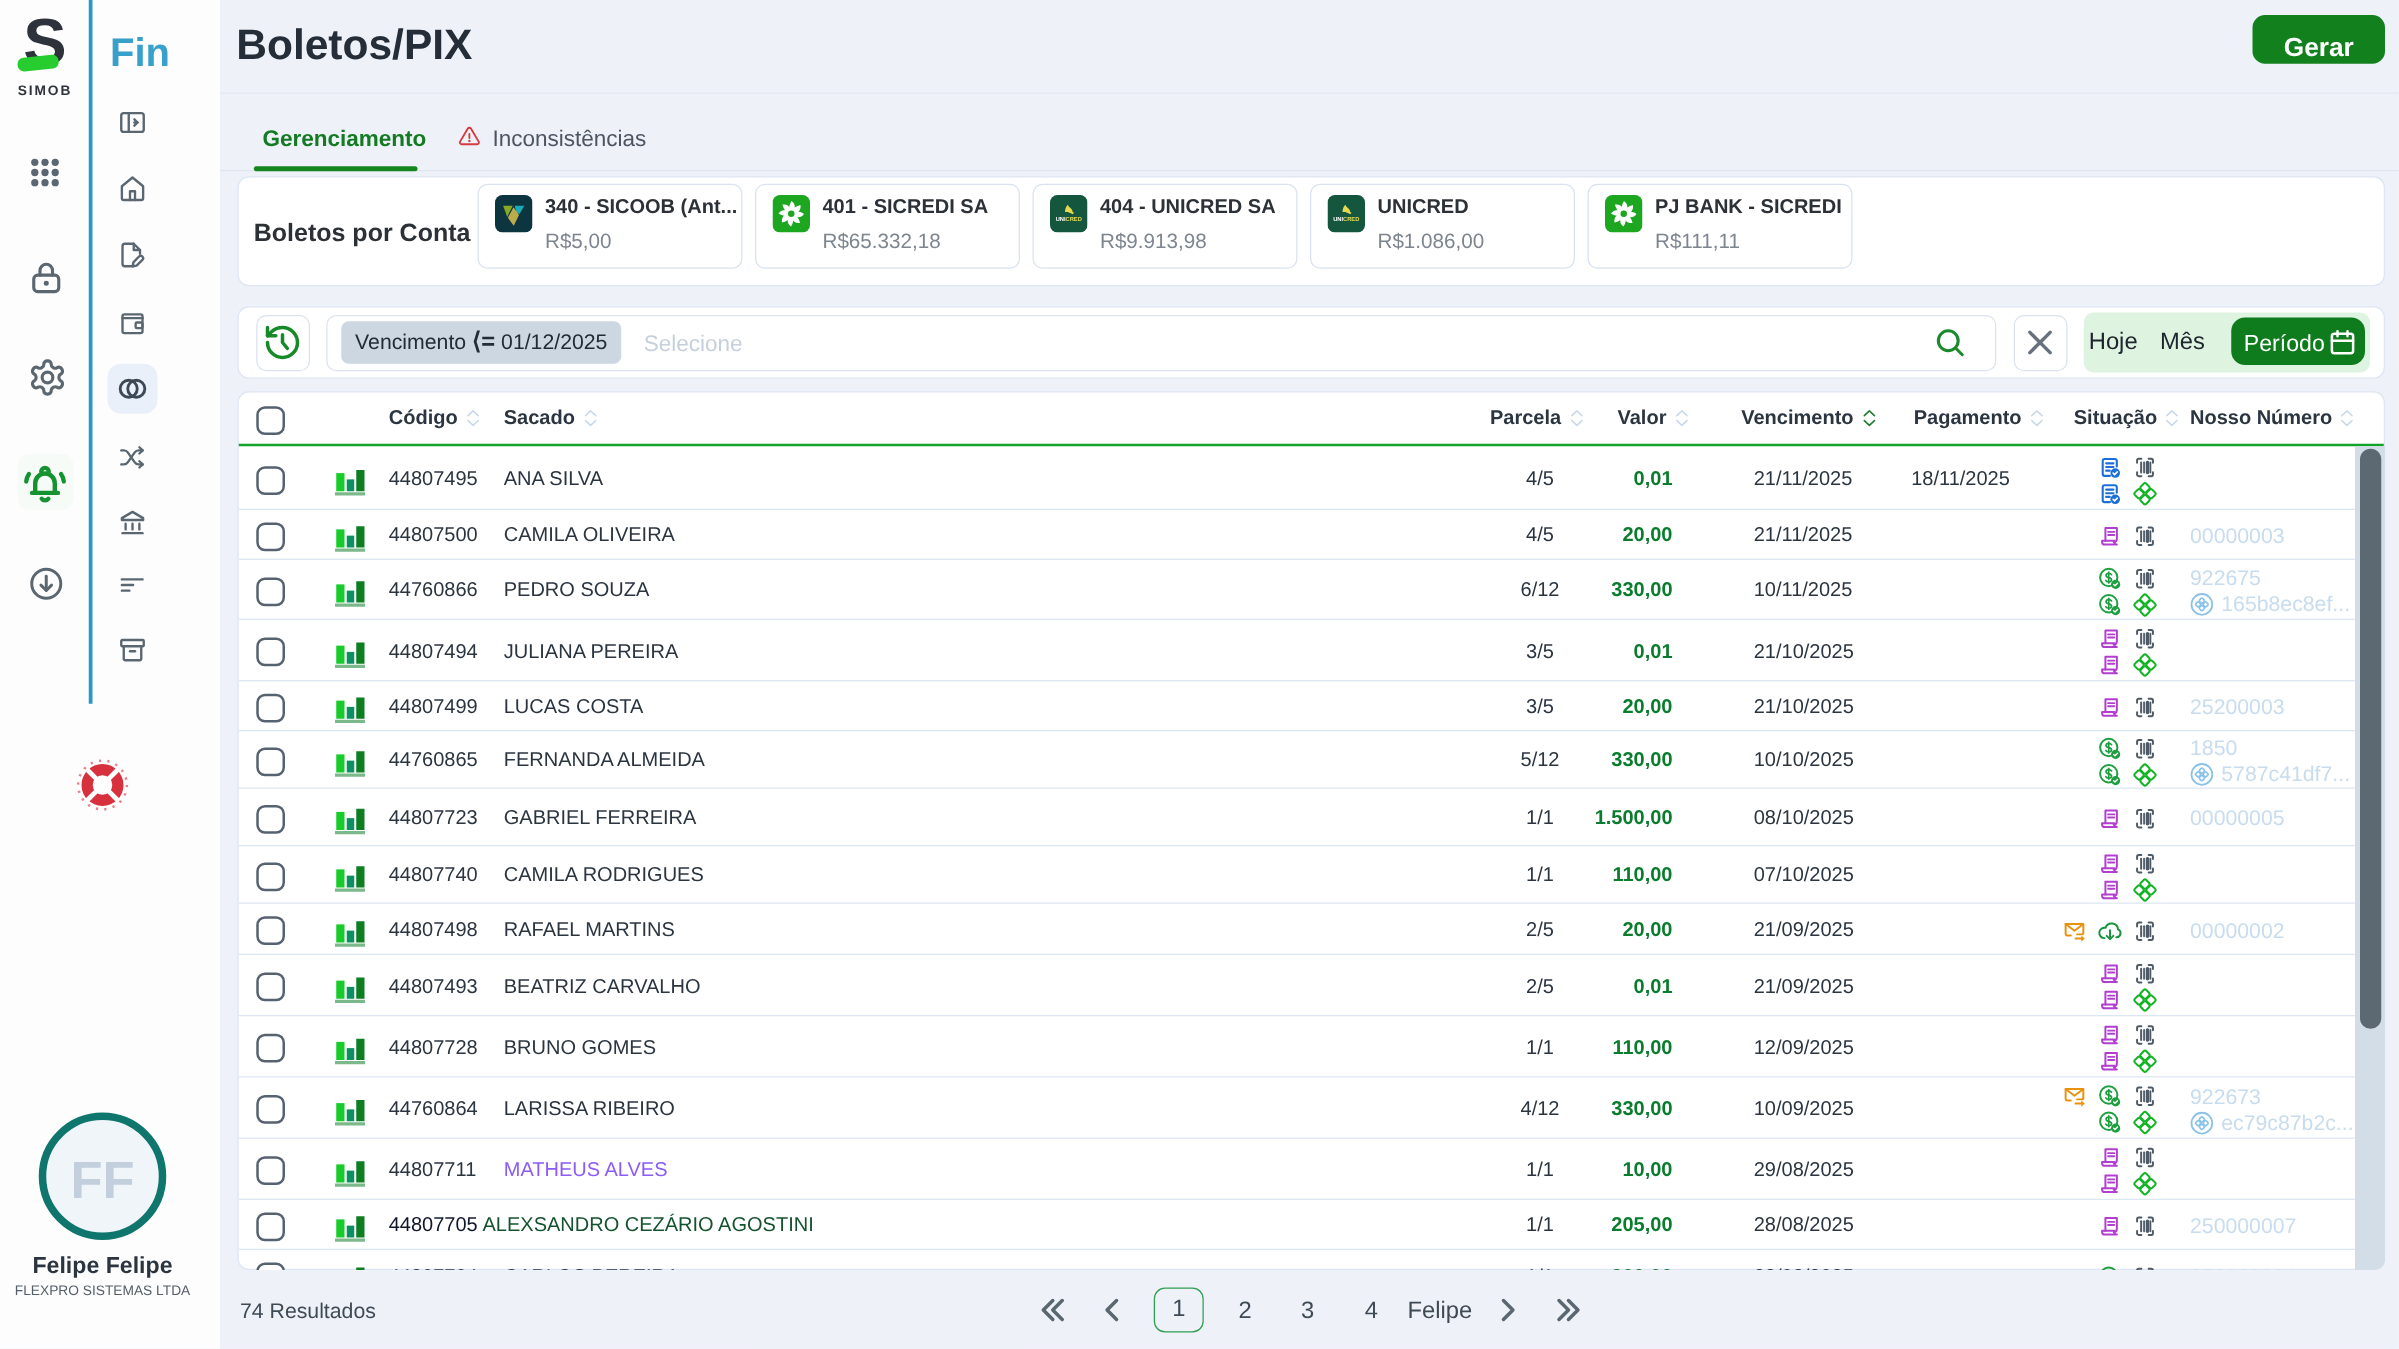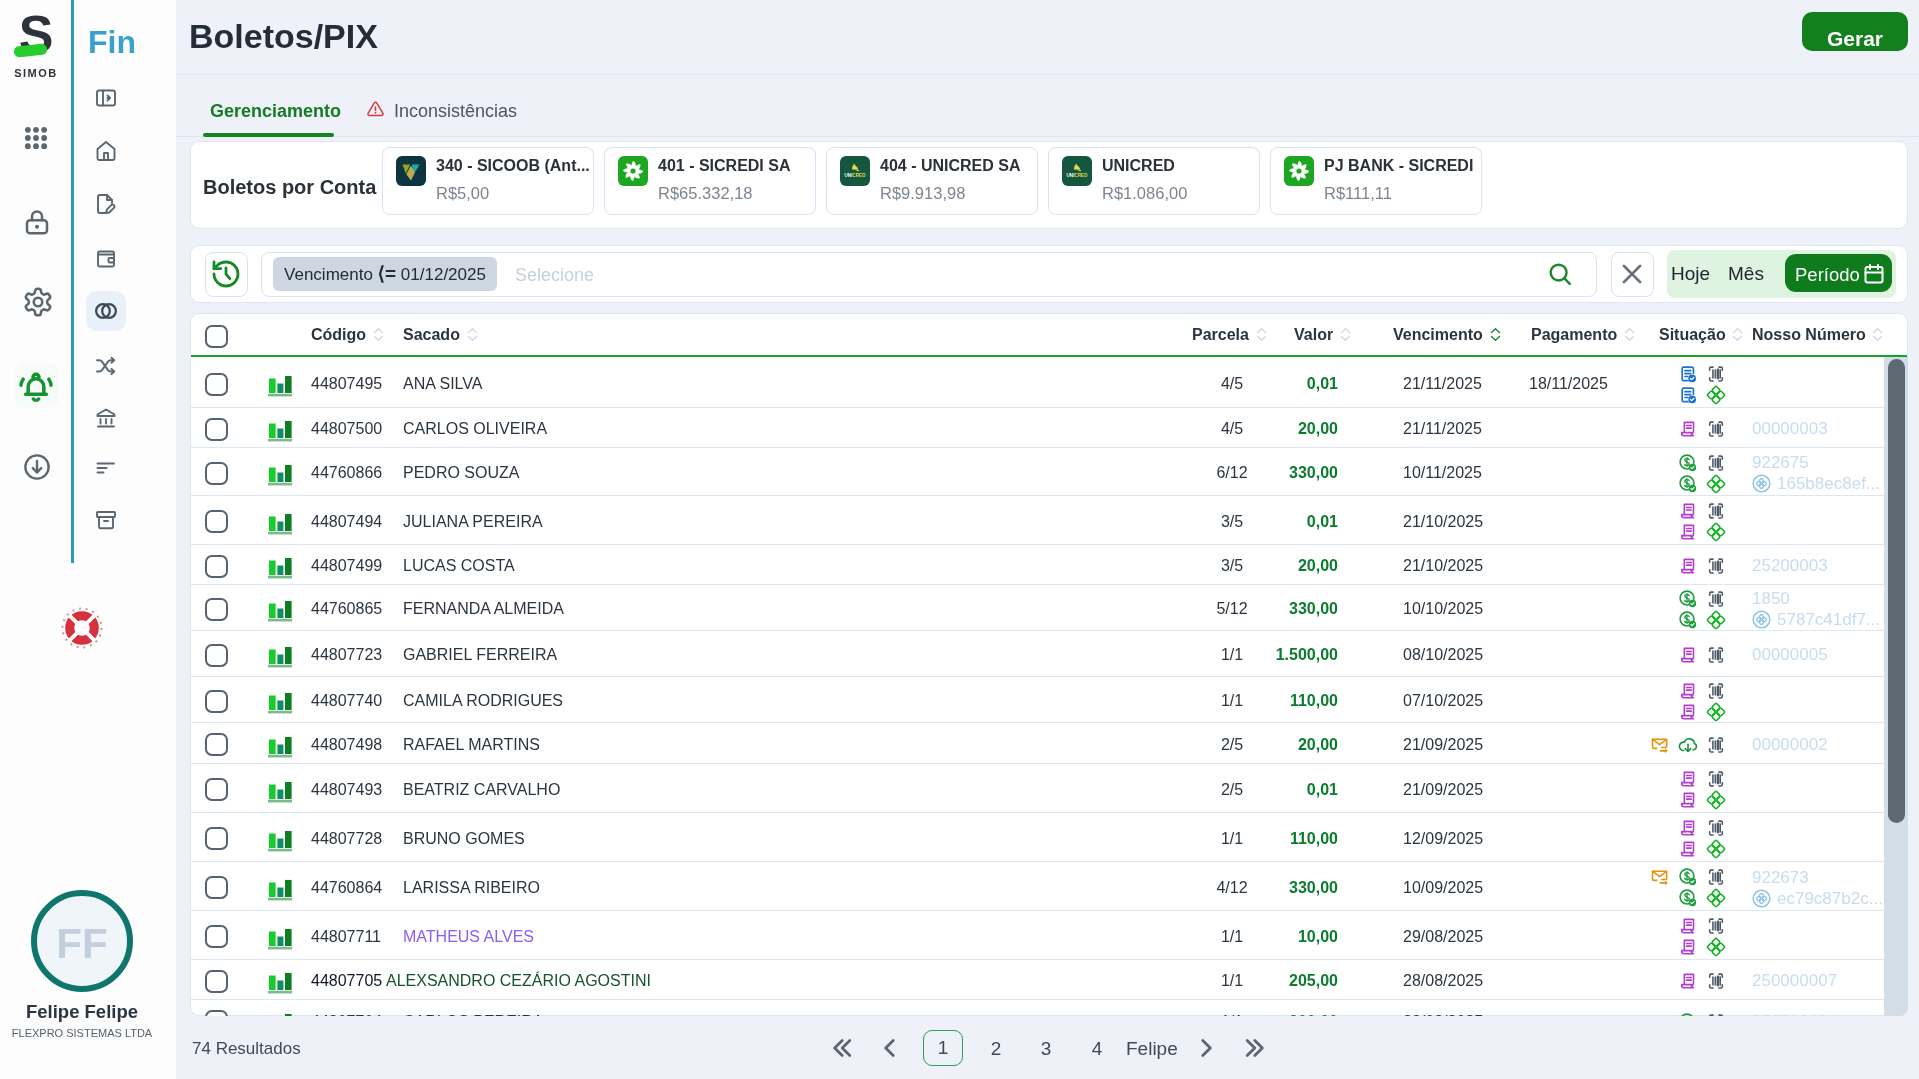--- a/index.html
+++ b/index.html
@@ -357,21 +357,21 @@
     </svg></div>
 <div class="a" style="left:191px;top:447px;width:1693px;height:1px;background:#dbe7f3"></div>
 <div class="a" style="left:205px;top:417.5px;width:23px;height:23px;border:2.5px solid #566270;border-radius:7px;background:#fff"></div>
 <div class="a" style="left:268px;top:418.0px"><svg width="24" height="24" viewBox="0 0 24 24" style="">
       <rect x="1" y="5.5" width="6.6" height="14.5" fill="#17cb2b"></rect>
       <rect x="9.4" y="10.5" width="6" height="9.5" fill="#0d8f63"></rect>
       <rect x="17" y="3" width="6.6" height="17" fill="#0e7e22"></rect>
       <rect x="0" y="20.8" width="24" height="2.6" fill="#7cb98a"></rect>
     </svg></div>
 <div class="a" style="left:311px;top:420.0px;font-size:16px;color:#2b3540;line-height:18px">44807500</div>
-<div class="a" style="left:403px;top:420.0px;font-size:16px;color:#2b3540;line-height:18px">CARLOS OLIVEIRA</div>
+<div class="a" style="left:403px;top:420.0px;font-size:16px;color:#2b3540;line-height:18px">CAMILA OLIVEIRA</div>
 <div class="a" style="left:1190px;top:420.0px;width:84px;text-align:center;font-size:16px;color:#2b3540;line-height:18px">4/5</div>
 <div class="a" style="left:1238px;top:420.0px;width:100px;text-align:right;font-weight:bold;font-size:16px;color:#0a7c2e;line-height:18px">20,00</div>
 <div class="a" style="left:1403px;top:420.0px;font-size:16px;color:#2b3540;line-height:18px">21/11/2025</div>
 <div class="a" style="left:1706px;top:419.0px;width:20px;height:20px"><svg width="20" height="20" viewBox="0 0 24 24" style="">
       <g fill="none" stroke="#4e5a66" stroke-width="1.9" stroke-linecap="round" stroke-linejoin="round">
         <path d="M8.5 3.7H6A1.6 1.6 0 0 0 4.4 5.3v2.2"></path>
         <path d="M4.4 16.5v2.2A1.6 1.6 0 0 0 6 20.3h2.5"></path>
         <path d="M15.5 3.7H18a1.6 1.6 0 0 1 1.6 1.6v2.2"></path>
         <path d="M19.6 16.5v2.2a1.6 1.6 0 0 1-1.6 1.6h-2.5"></path>
       </g>

